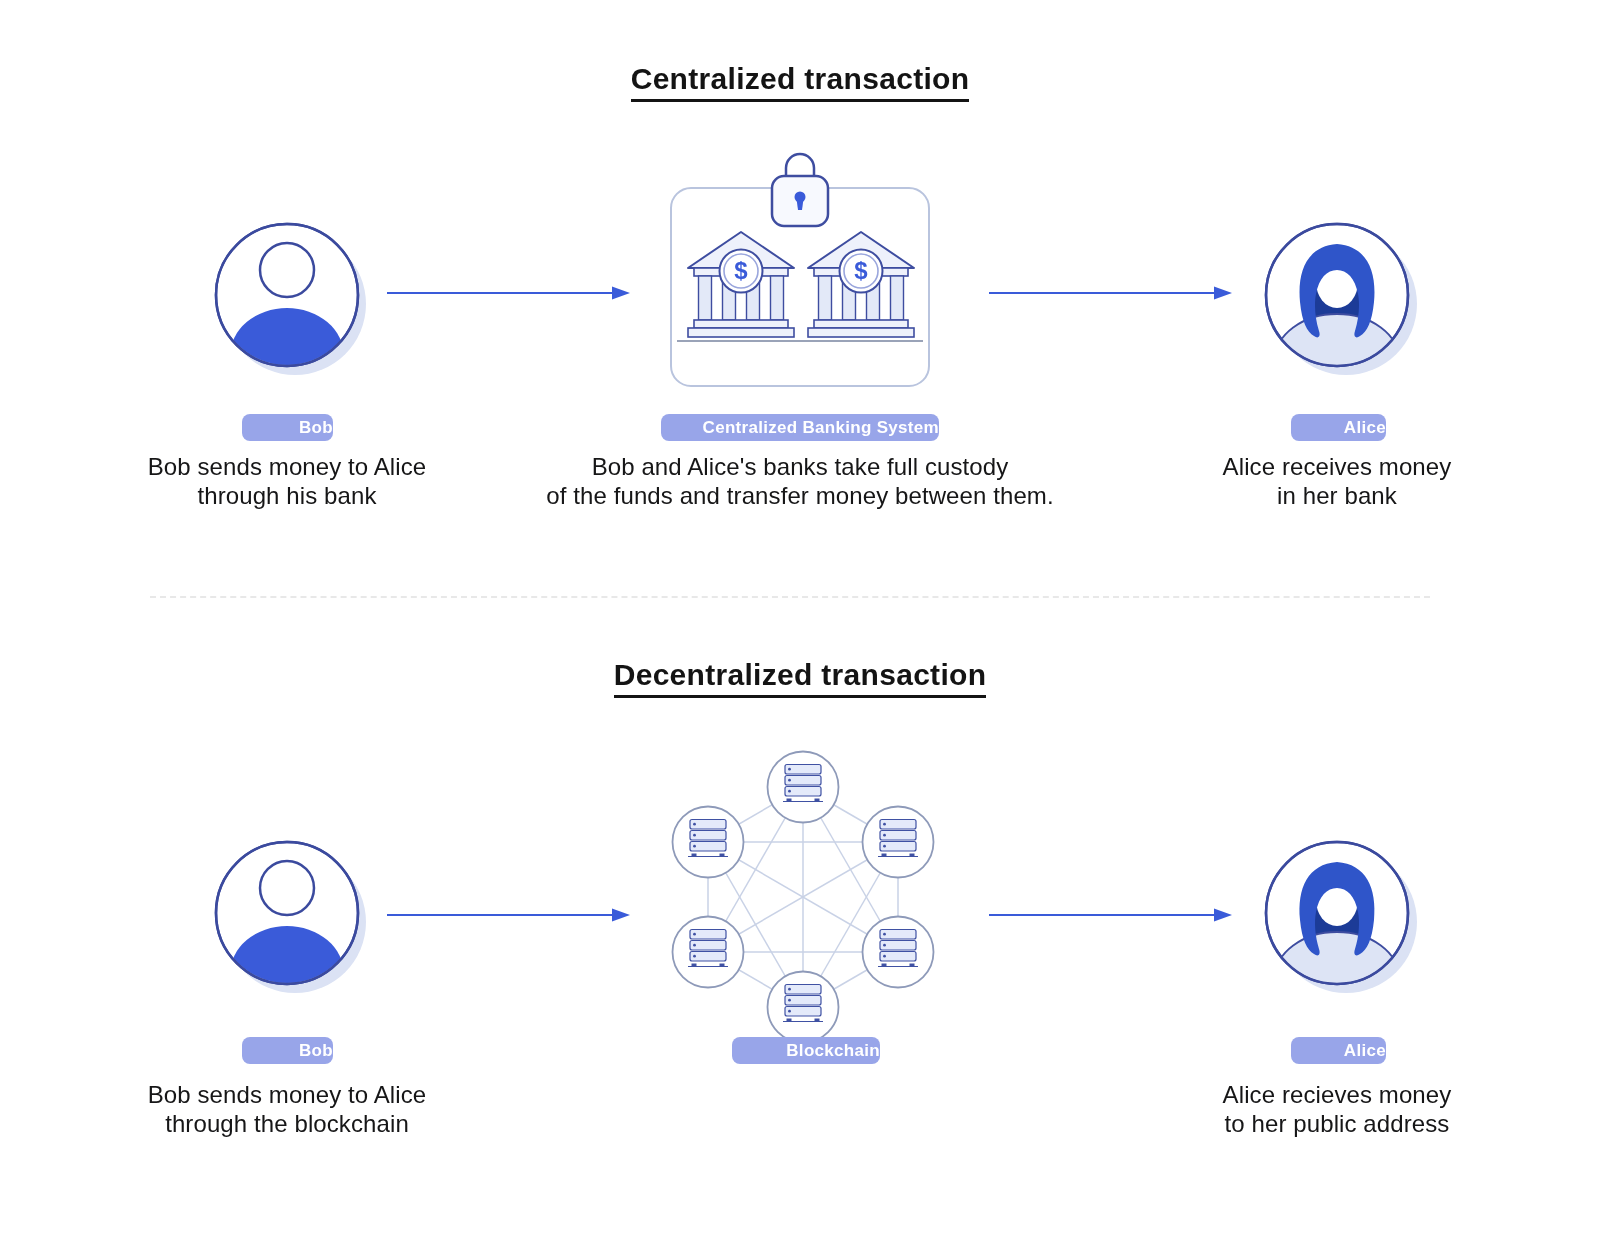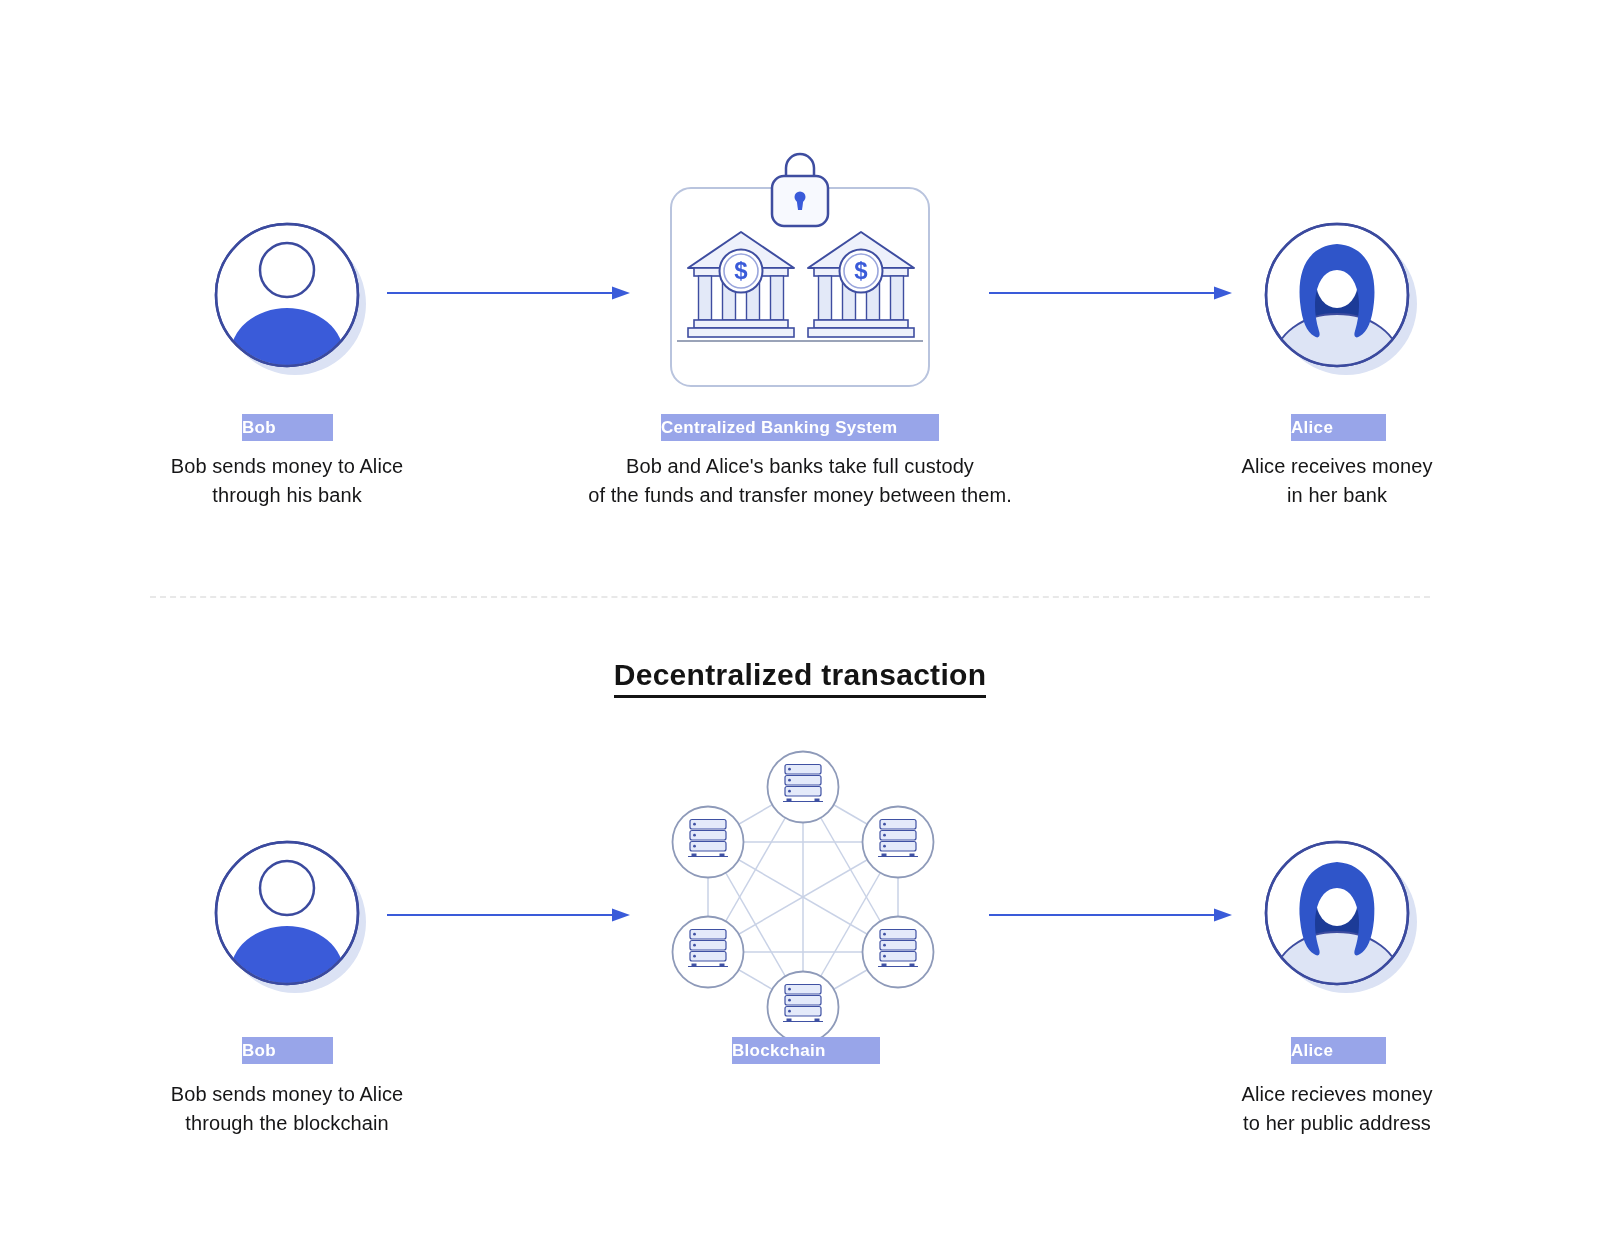--- a/index.html
+++ b/index.html
@@ -3,24 +3,24 @@
 <meta charset="utf-8">
 <style>
   html,body{margin:0;padding:0;background:#ffffff;}
   .stage{position:relative;width:1600px;height:1244px;background:#ffffff;
          font-family:"Liberation Sans",sans-serif;overflow:hidden;}
   .abs{position:absolute;}
   .title{position:absolute;left:0;width:1600px;text-align:center;
          font-size:30px;font-weight:700;color:#141414;letter-spacing:.3px;}
   .title span{display:inline-block;border-bottom:3px solid #141414;padding-bottom:3px;}
   .t1{top:62px;} .t2{top:658px;text-align:center;}
-  .pill{position:absolute;height:27px;line-height:27px;border-radius:0;
+  .pill{position:absolute;height:27px;line-height:27px;border-radius:8px;
         background:#98a5e9;color:#ffffff;font-weight:700;font-size:17px;
-        text-align:left;letter-spacing:.3px;}
-  .cap{position:absolute;text-align:center;font-size:20px;line-height:29px;
+        text-align:right;letter-spacing:.3px;}
+  .cap{position:absolute;text-align:center;font-size:24px;line-height:29px;
        color:#161617;white-space:pre-line;letter-spacing:.1px;}
   .divider{position:absolute;left:150px;top:596px;width:1280px;height:0;
            border-top:2px dashed #e8e8e8;}
   .defs{position:absolute;width:0;height:0;overflow:hidden;}
   svg text{font-family:"Liberation Sans",sans-serif;}
 </style>
 </head>
 <body>
 
 <div class="stage">
@@ -75,20 +75,21 @@
         <circle cx="24.5" cy="20.2" r="1.4" fill="#3f51a3"></circle>
         <circle cx="24.5" cy="31.2" r="1.4" fill="#3f51a3"></circle>
         <circle cx="24.5" cy="42.2" r="1.4" fill="#3f51a3"></circle>
         <rect x="21.5" y="49.5" width="5" height="3" fill="#3f51a3"></rect>
         <rect x="49.5" y="49.5" width="5" height="3" fill="#3f51a3"></rect>
         <line x1="18" y1="52.5" x2="58" y2="52.5" stroke="#3f51a3" stroke-width="1.2"></line>
       </symbol>
     </defs>
   </svg>
 
+  <div class="title t1"><span>Centralized transaction</span></div>
 
   <svg class="abs" style="left:202px;top:210px" width="175" height="175">
       <use href="#sym-bob"></use>
     </svg>
 
   <svg class="abs" style="left:386px;top:283px" width="245" height="20">
     <line x1="1" y1="10" x2="226" y2="10" stroke="#3a5bd9" stroke-width="2"></line>
     <polygon points="226,3.5 244,10 226,16.5" fill="#3a5bd9"></polygon>
   </svg>
 

